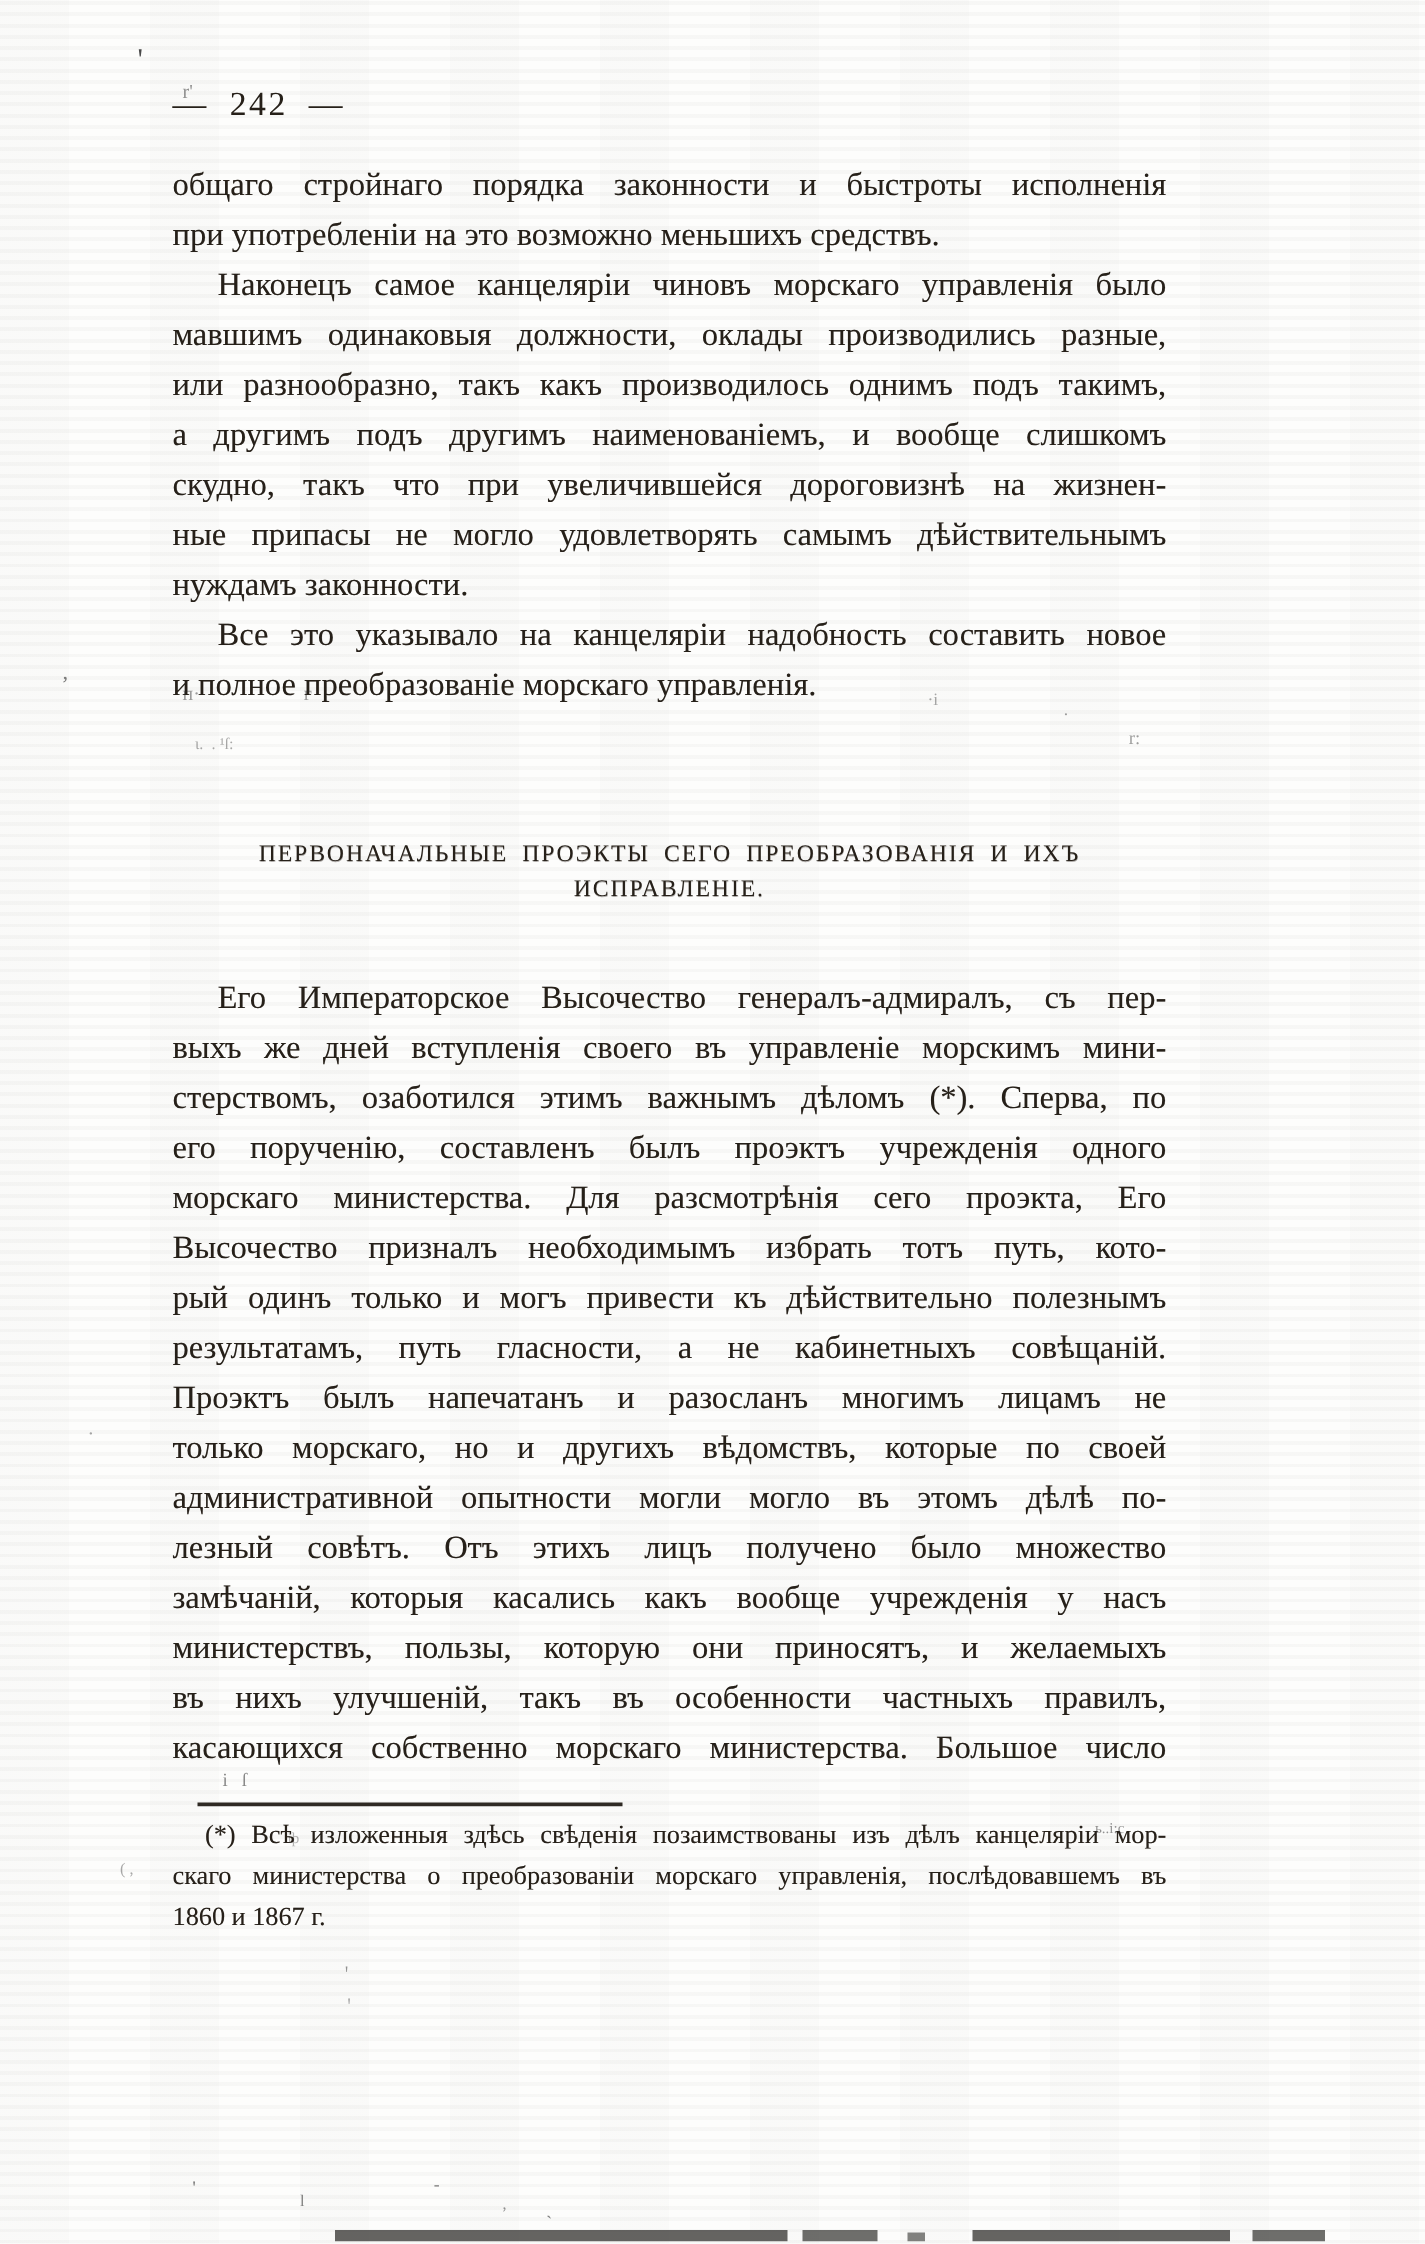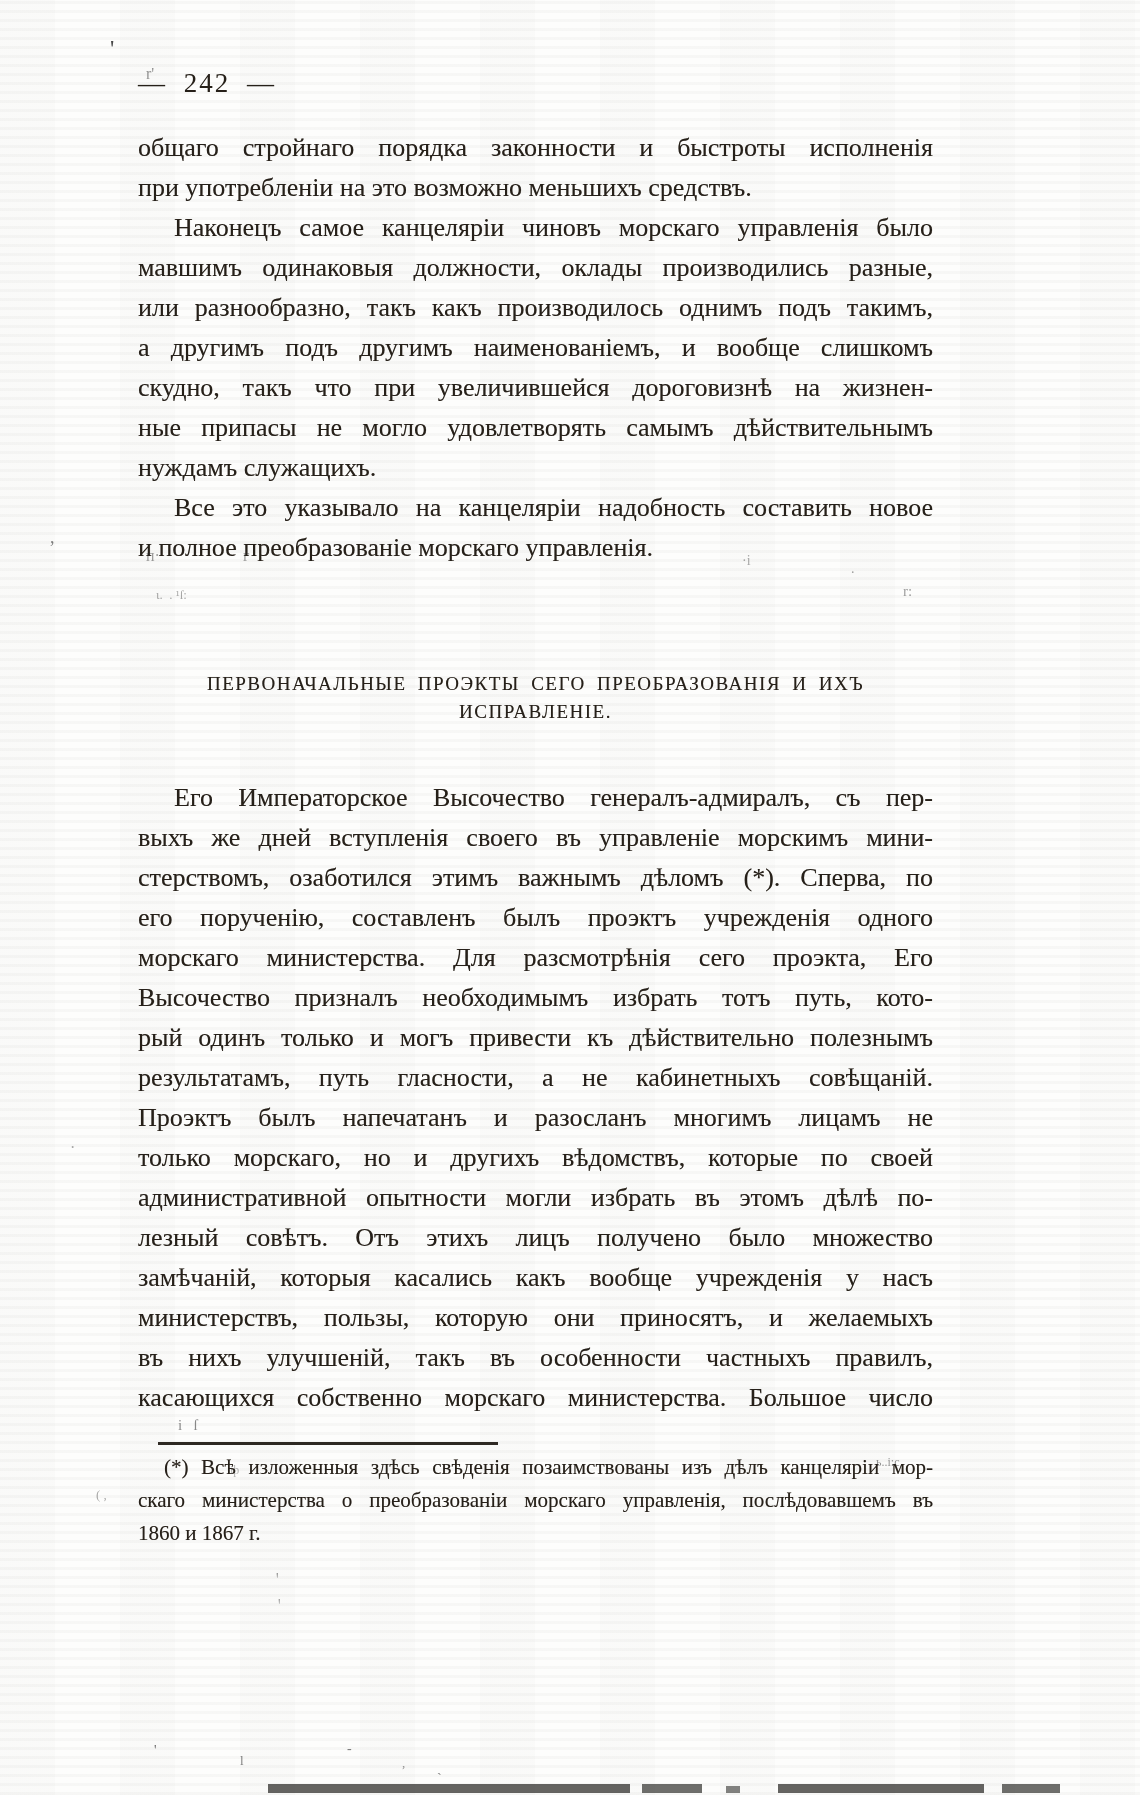--- a/index.html
+++ b/index.html
@@ -95,39 +95,39 @@
   <div class="text-col">
     <div id="paras-before">
         <div class="line">общаго стройнаго порядка законности и быстроты исполненія</div>
         <div class="line last-left">при употребленіи на это возможно меньшихъ средствъ.</div>
         <div class="line indent">Наконецъ самое канцеляріи чиновъ морскаго управленія было</div>
         <div class="line">мавшимъ одинаковыя должности, оклады производились разные,</div>
         <div class="line">или разнообразно, такъ какъ производилось однимъ подъ такимъ,</div>
         <div class="line">а другимъ подъ другимъ наименованіемъ, и вообще слишкомъ</div>
         <div class="line">скудно, такъ что при увеличившейся дороговизнѣ на жизнен-</div>
         <div class="line">ные припасы не могло удовлетворять самымъ дѣйствительнымъ</div>
-        <div class="line last-left">нуждамъ служащихъ.</div>
+        <div class="line last-left">нуждамъ законности.</div>
         <div class="line indent">Все это указывало на канцеляріи надобность составить новое</div>
         <div class="line last-left">и полное преобразованіе морскаго управленія.</div>
       </div>
 
     <div class="section-heading">ПЕРВОНАЧАЛЬНЫЕ ПРОЭКТЫ СЕГО ПРЕОБРАЗОВАНІЯ И ИХЪ ИСПРАВЛЕНІЕ.</div>
 
     <div id="para-after">
         <div class="line indent">Его Императорское Высочество генералъ-адмиралъ, съ пер-</div>
         <div class="line">выхъ же дней вступленія своего въ управленіе морскимъ мини-</div>
         <div class="line">стерствомъ, озаботился этимъ важнымъ дѣломъ (*). Сперва, по</div>
         <div class="line">его порученію, составленъ былъ проэктъ учрежденія одного</div>
         <div class="line">морскаго министерства. Для разсмотрѣнія сего проэкта, Его</div>
         <div class="line">Высочество призналъ необходимымъ избрать тотъ путь, кото-</div>
         <div class="line">рый одинъ только и могъ привести къ дѣйствительно полезнымъ</div>
         <div class="line">результатамъ, путь гласности, а не кабинетныхъ совѣщаній.</div>
         <div class="line">Проэктъ былъ напечатанъ и разосланъ многимъ лицамъ не</div>
         <div class="line">только морскаго, но и другихъ вѣдомствъ, которые по своей</div>
-        <div class="line">административной опытности могли избрать въ этомъ дѣлѣ по-</div>
+        <div class="line">административной опытности могли могло въ этомъ дѣлѣ по-</div>
         <div class="line">лезный совѣтъ. Отъ этихъ лицъ получено было множество</div>
         <div class="line">замѣчаній, которыя касались какъ вообще учрежденія у насъ</div>
         <div class="line">министерствъ, пользы, которую они приносятъ, и желаемыхъ</div>
         <div class="line">въ нихъ улучшеній, такъ въ особенности частныхъ правилъ,</div>
         <div class="line">касающихся собственно морскаго министерства. Большое число</div>
       </div>
 
     <div class="footnote-rule"></div>
 
     <div class="footnote" id="footnote-lines">

